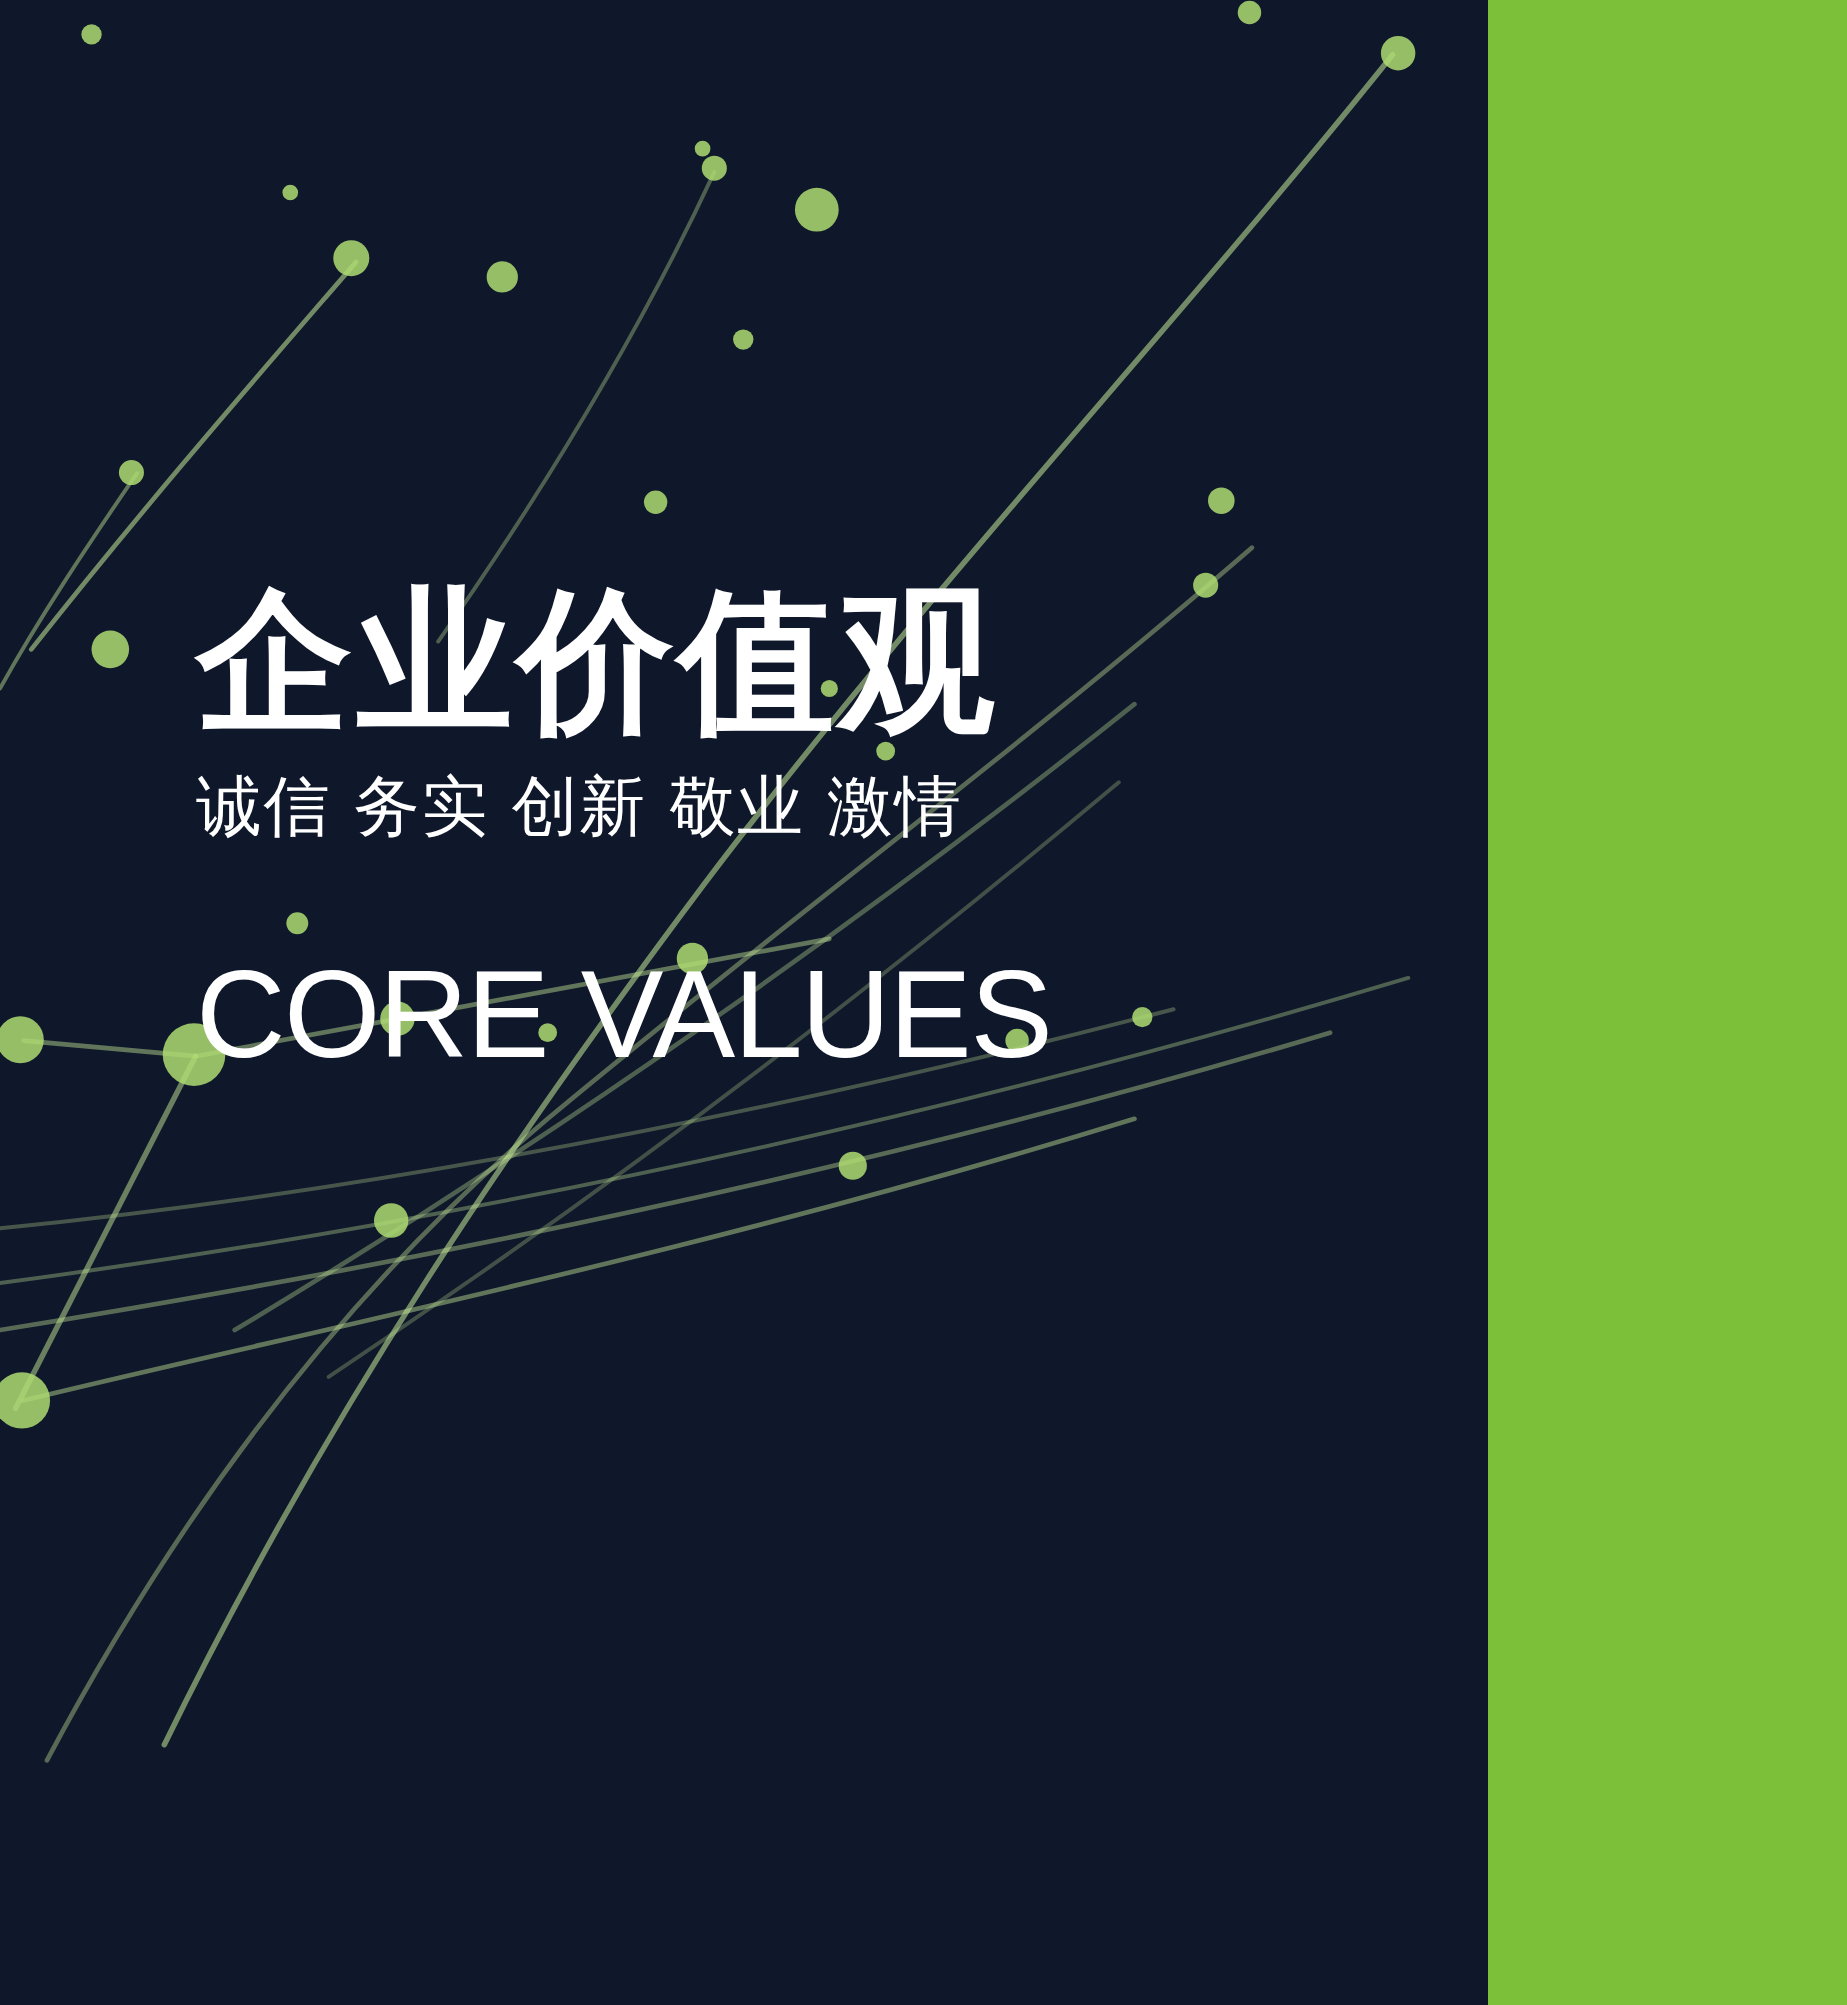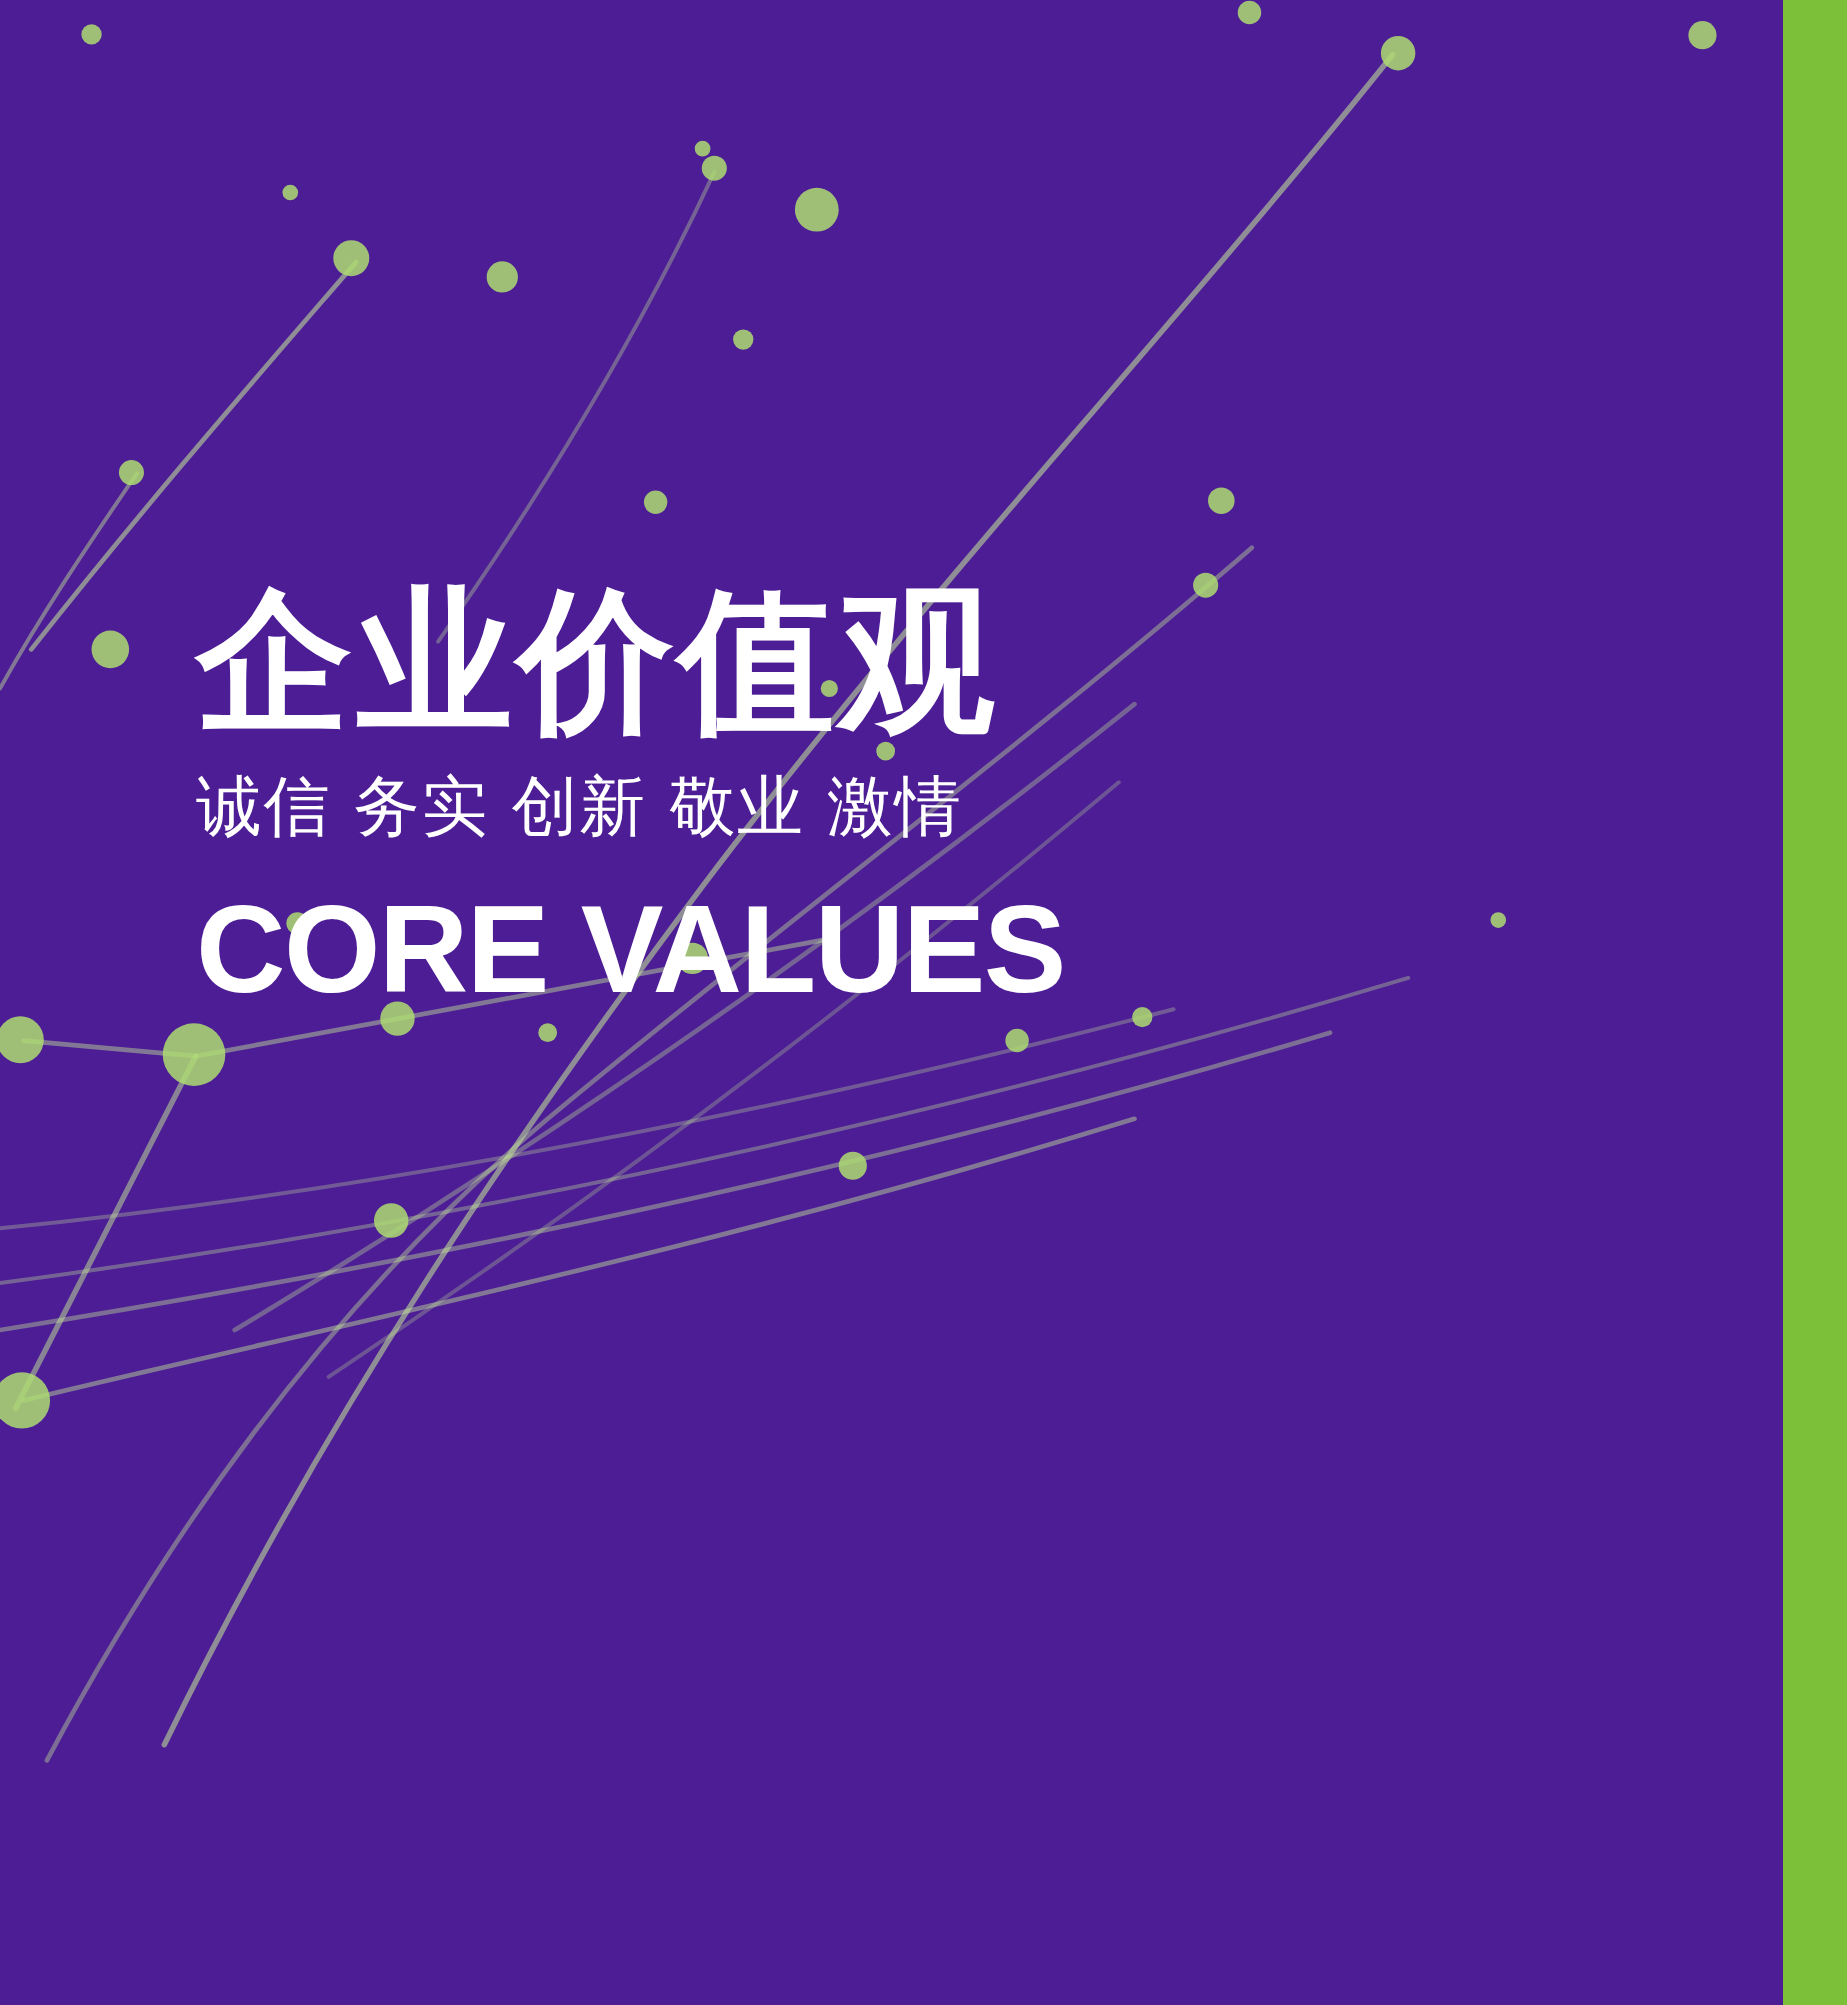--- a/index.html
+++ b/index.html
@@ -2,23 +2,23 @@
 <html style="font-size:12.5px"><head>
 <meta charset="utf-8">
 <style>
   html, body {
     margin: 0;
     padding: 0;
     background: #7cc03a;
   }
   #poster {
     position: relative;
-    width: 1783px;
+    width: 1488px;
     height: 2006px;
-    background: #4c1d95;
+    background: #0f172a;
     overflow: hidden;
     font-family: "Liberation Sans", "DejaVu Sans", sans-serif;
   }
   #bg-network {
     position: absolute;
     left: 0; top: 0;
     width: 1848px;
     height: 2006px;
     pointer-events: none;
   }
@@ -45,22 +45,22 @@
     font-weight: 400;
     margin: 35px 0 0 0;
     white-space: nowrap;
     letter-spacing: 1.6px;
     font-family: "DejaVu Sans", "Liberation Sans", sans-serif;
   }
   .title-en {
     color: #ffffff;
     font-size: 124px;
     line-height: 1.0;
-    font-weight: 700;
-    margin: 47px 0 0 0;
+    font-weight: 400;
+    margin: 112px 0 0 0;
     letter-spacing: -1.6px;
     white-space: nowrap;
     font-family: "Liberation Sans", "DejaVu Sans", sans-serif;
   }
   .subtitle-en {
     color: #ffffff;
     font-size: 58px;
     line-height: 1.22;
     font-weight: 400;
     margin: 36px 0 0 0;

